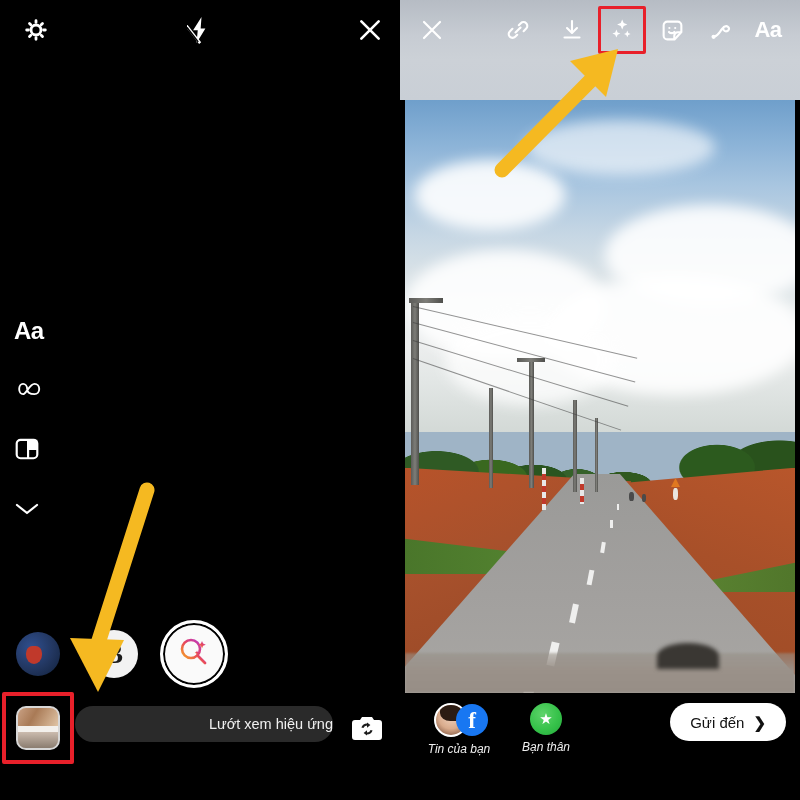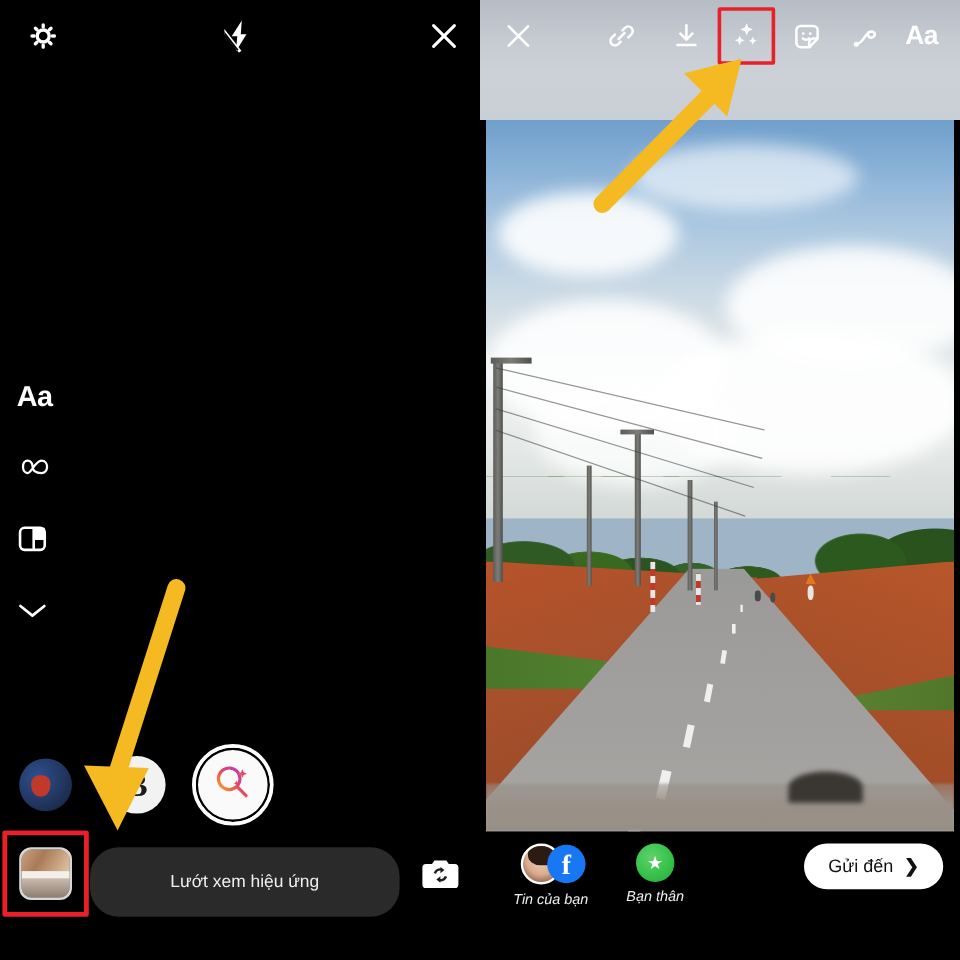--- a/index.html
+++ b/index.html
@@ -84,23 +84,23 @@
   }
   .gallery-thumb .g-mid {
     position: absolute; left: 0; top: 46%; width: 100%; height: 14%;
     background: #f3f0ec;
   }
   .thumb-highlight {
     position: absolute; left: 2px; top: -6px; width: 72px; height: 72px;
     border: 4px solid #e8202a; border-radius: 2px; pointer-events: none;
   }
   .effect-pill {
-    position: absolute; left: 75px; top: 8px; width: 258px; height: 58px;
+    position: absolute; left: 75px; top: 8px; width: 258px; height: 36px;
     background: #2a2a2a; border-radius: 24px;
-    display: flex; align-items: center; justify-content: center;
+    display: flex; align-items: center; justify-content: flex-end;
     color: #f0f0f0; font-size: 14.5px;
   }
   .flip-cam {
     position: absolute; left: 350px; top: 16px; width: 34px; height: 30px;
     display: flex; align-items: center; justify-content: center;
   }
 
   
   .arrow-left { position: absolute; left: 50px; top: 480px; width: 130px; height: 220px; pointer-events: none; }
 

